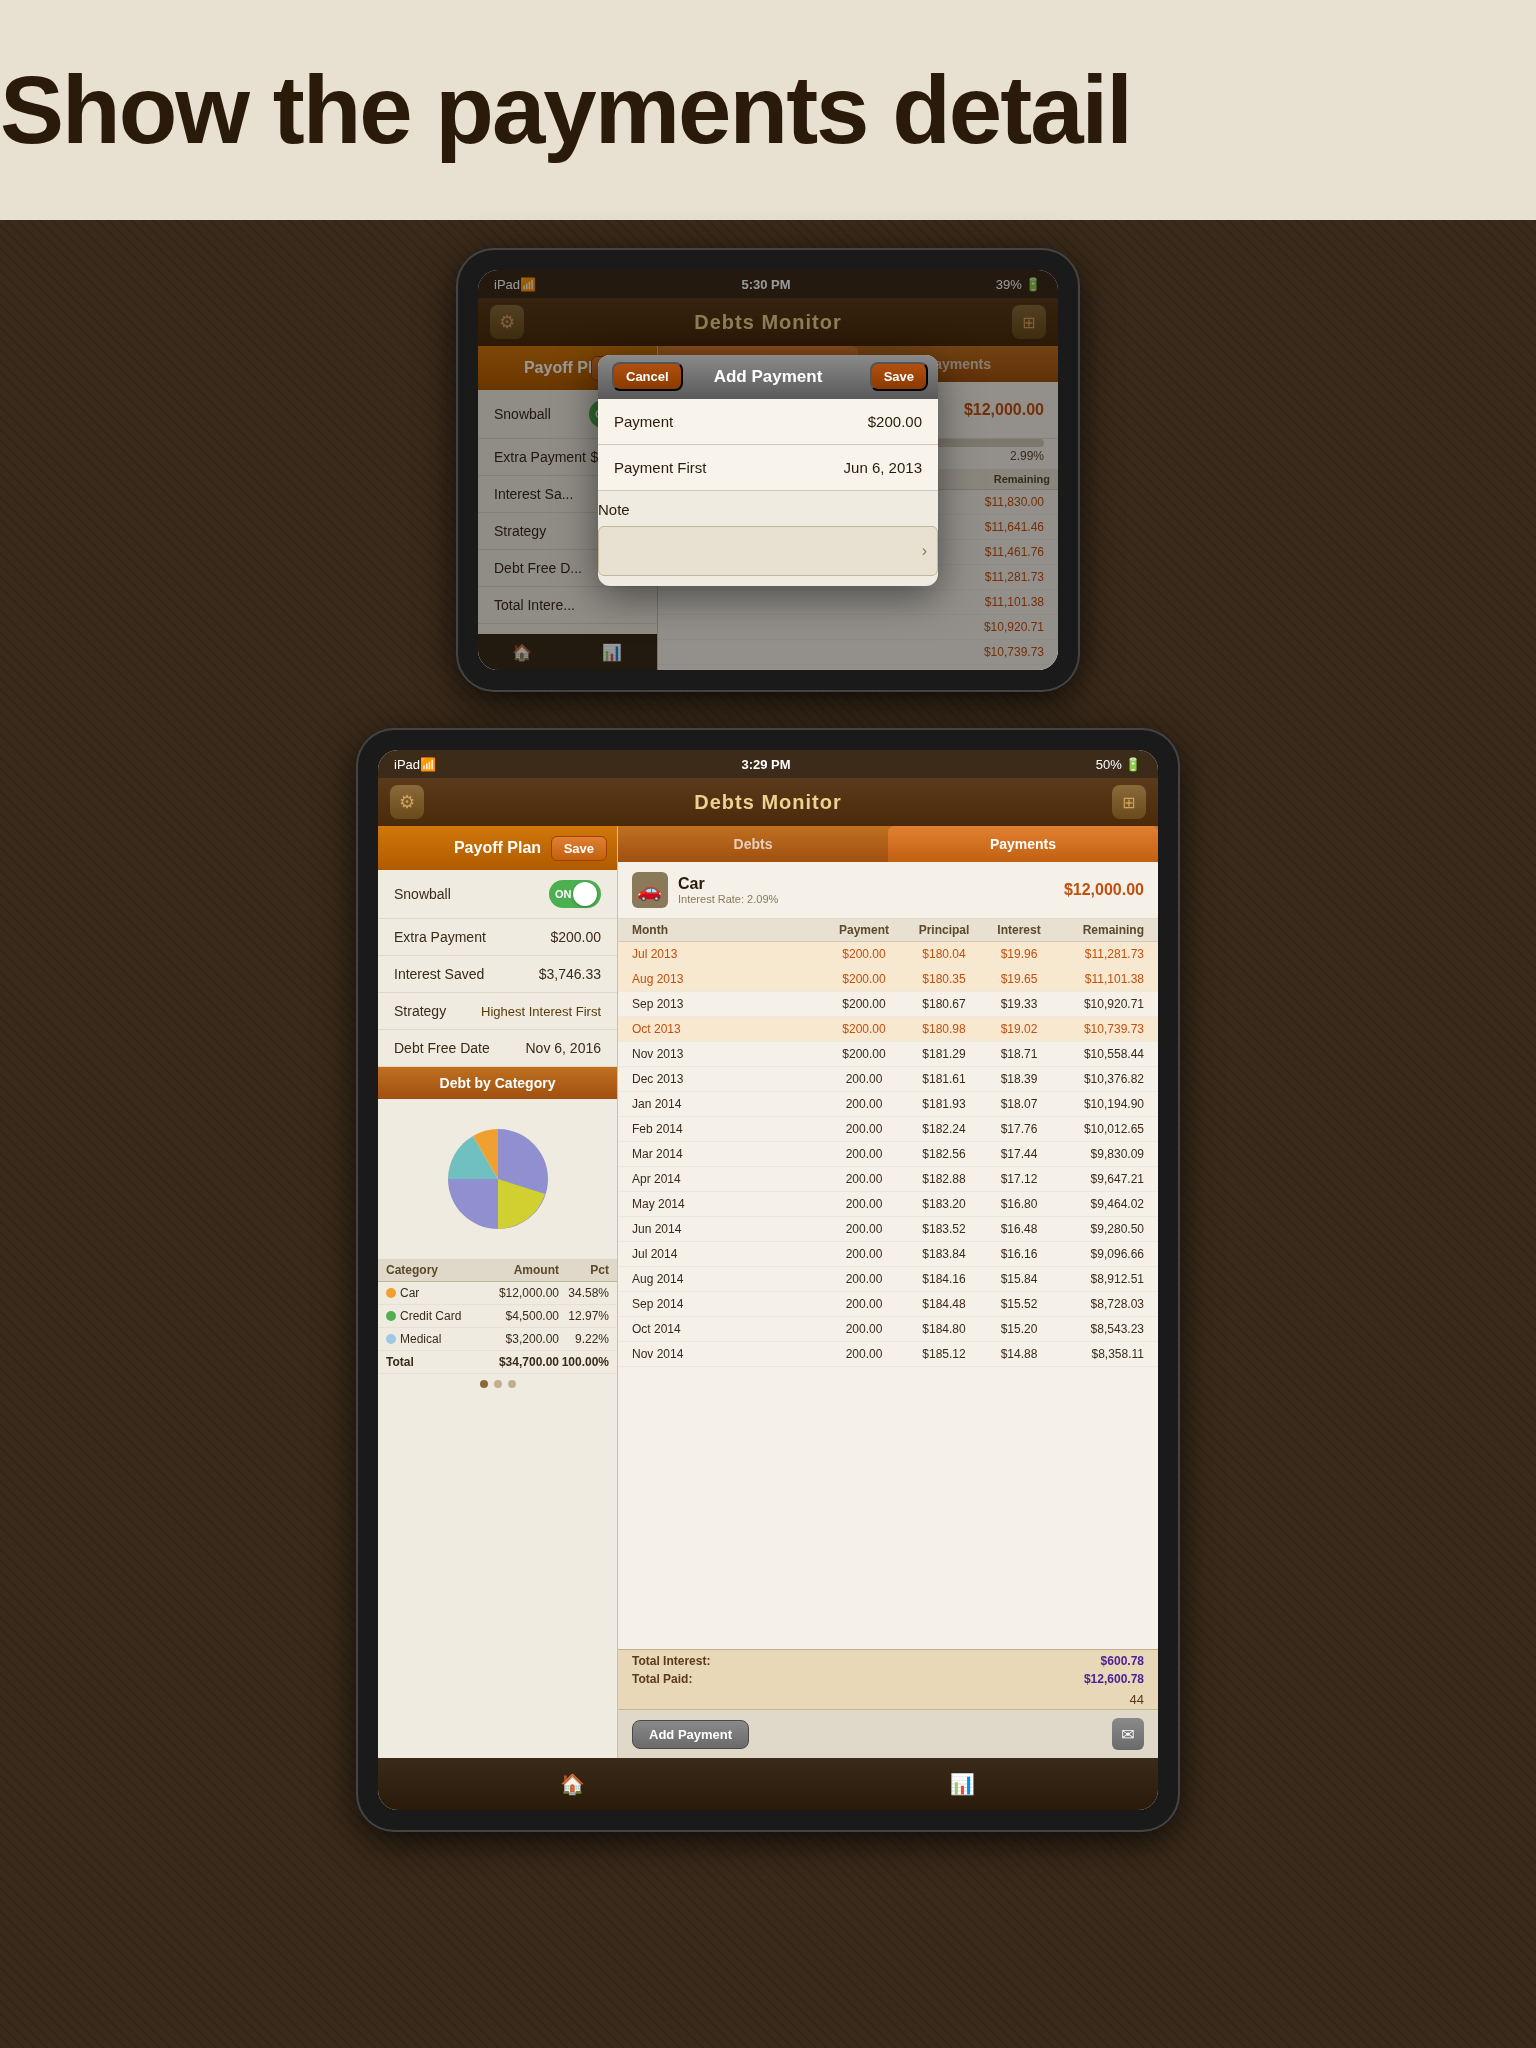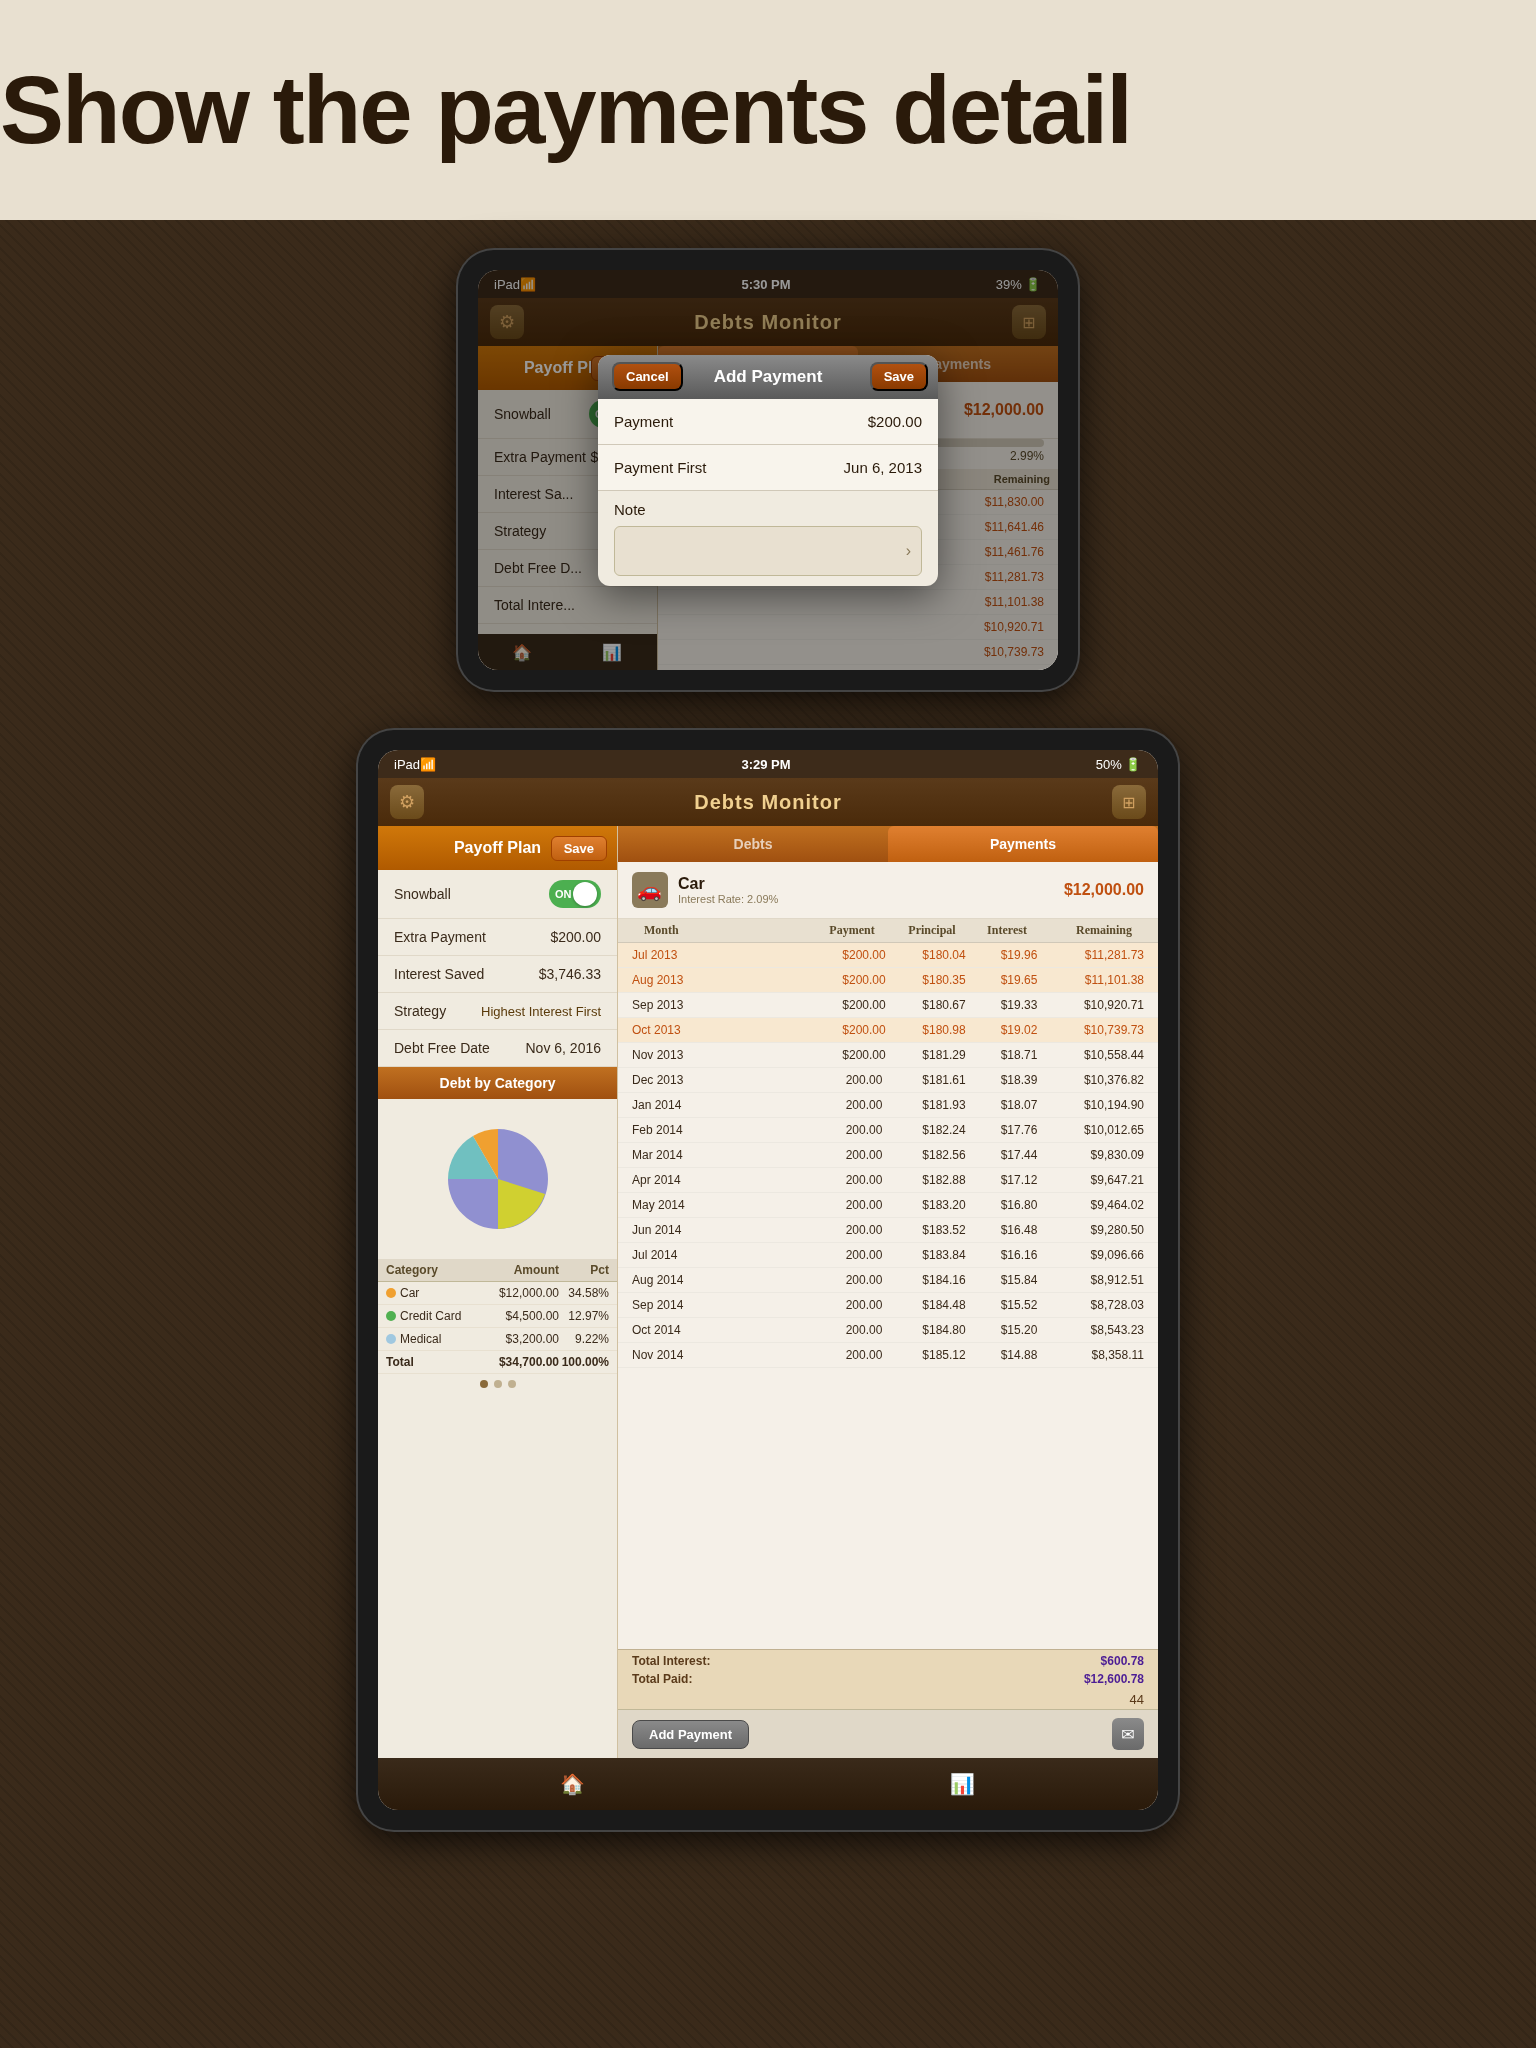--- a/index.html
+++ b/index.html
@@ -328,22 +328,21 @@
     .progress-pct {
       text-align: right;
       font-size: 12px;
       color: #5a4a2a;
       padding-top: 2px;
     }
     .table-header-row {
       display: flex;
       background: #e8e0d0;
       border-bottom: 1px solid #d0c8b8;
-      padding: 4px 26px;
-      font-family: Liberation Serif, serif;
+      padding: 4px 14px;
     }
     .th { color: #5a4a2a; font-size: 12px; font-weight: 600; }
     .col-month { flex: 1; }
     .col-payment { width: 80px; text-align: center; }
     .col-principal { width: 80px; text-align: center; }
     .col-interest { width: 70px; text-align: center; }
     .col-remaining { width: 90px; text-align: right; }
 
     .table-row {
       display: flex;
@@ -477,21 +476,21 @@
     .modal-row {
       display: flex;
       align-items: center;
       justify-content: space-between;
       padding: 14px 16px;
       border-bottom: 1px solid #d0c8b8;
       background: #f8f4ec;
     }
     .modal-row-label { font-size: 15px; color: #2a1a0a; }
     .modal-row-value { font-size: 15px; color: #2a1a0a; }
-    .modal-note-section { padding: 10px 16px; }
+    .modal-note-section { padding: 10px 0; }
     .modal-note-label { font-size: 15px; color: #2a1a0a; margin-bottom: 8px; }
     .modal-note-input {
       width: 100%;
       height: 50px;
       background: #e8e0d0;
       border-radius: 6px;
       border: 1px solid #c0b898;
       display: flex;
       align-items: center;
       justify-content: flex-end;

